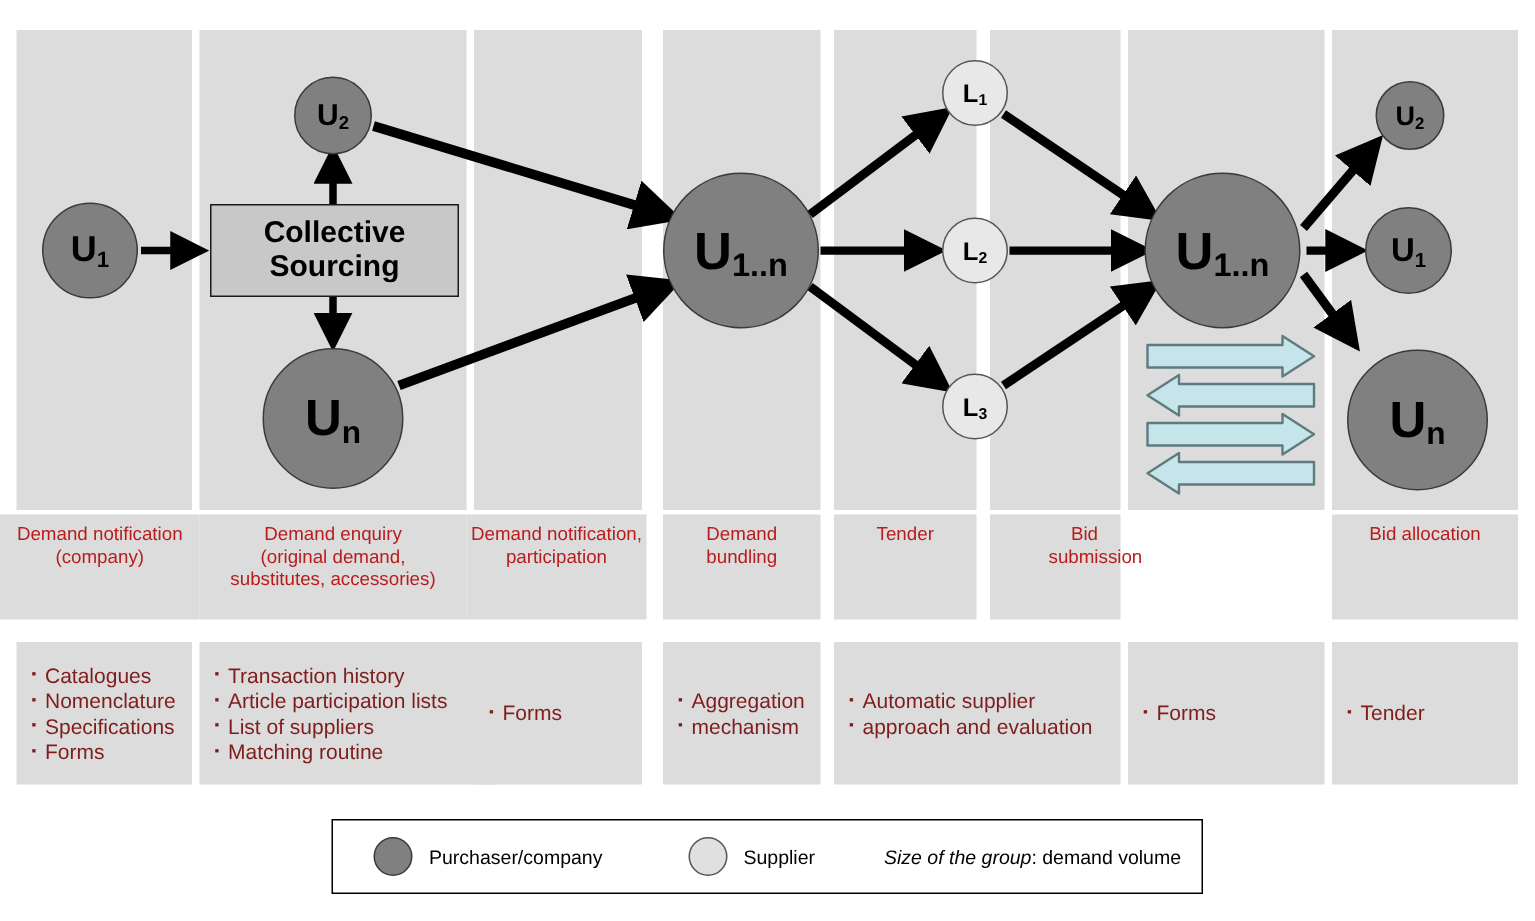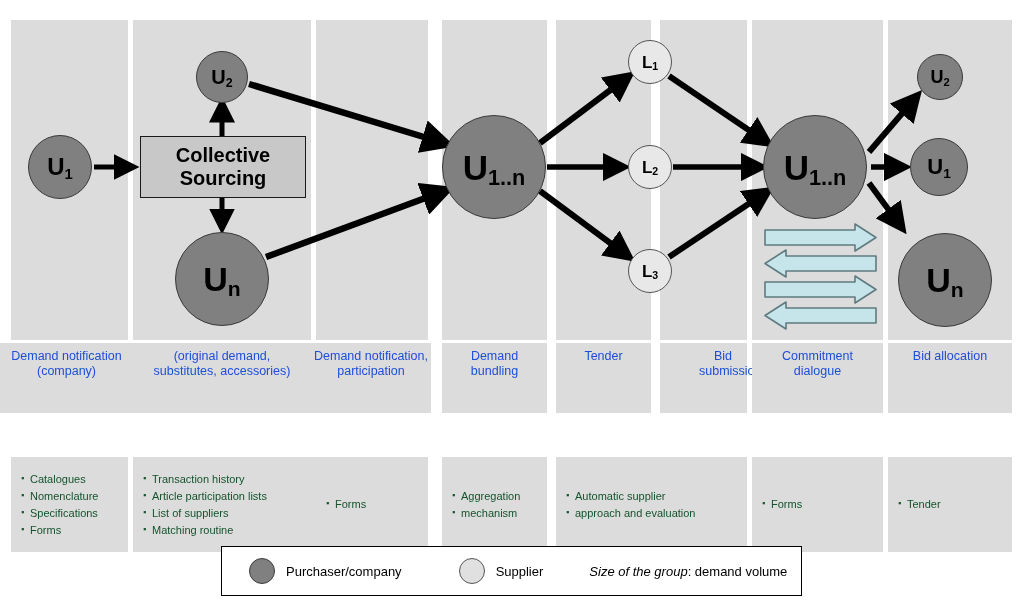--- a/index.html
+++ b/index.html
@@ -26,37 +26,36 @@
   }
   .band-top { top: 20px; height: 320px; }
   .band-label {
     position: absolute;
     background: #dcdcdc;
     top: 343px;
     height: 70px;
     text-align: center;
     font-size: 12.5px;
     line-height: 15px;
-    color: #1d4ed8;
+    color: #b91c1c;
     padding-top: 6px;
     box-sizing: border-box;
   }
   .band-bullets {
     position: absolute;
     background: #dcdcdc;
     top: 428px;
     height: 95px;
-    font-size: 11px;
+    font-size: 14px;
     line-height: 17px;
-    color: #14532d;
+    color: #7f1d1d;
     box-sizing: border-box;
     display: flex;
     flex-direction: column;
     justify-content: center;
-    margin-top: 29px;
   }
   .band-bullets ul {
     margin: 0;
     padding: 0 0 0 10px;
     list-style: none;
   }
   .band-bullets li {
     position: relative;
     padding-left: 9px;
     white-space: nowrap;
@@ -169,41 +168,38 @@
   <div class="band band-top" style="left:556px; width:95px;"></div>
   <div class="band band-top" style="left:660px; width:87px;"></div>
   <div class="band band-top" style="left:752px; width:131px;"></div>
   <div class="band band-top" style="left:888px; width:124px;"></div>
 
   <div class="band-label" style="left:0px;   width:133px;">
     <div>Demand notification</div>
     <div>(company)</div>
   </div>
   <div class="band-label" style="left:133px; width:178px;">
+    <div>Demand enquiry</div>
     <div>(original demand,</div>
     <div>substitutes, accessories)</div>
   </div>
   <div class="band-label" style="left:311px; width:120px;">
     <div>Demand notification,</div>
     <div>participation</div>
   </div>
   <div class="band-label" style="left:442px; width:105px;">
     <div>Demand</div>
     <div>bundling</div>
   </div>
   <div class="band-label" style="left:556px; width:95px;">
     <div>Tender</div>
   </div>
   <div class="band-label" style="left:660px; width:87px;padding-left:39px;">
     <div>Bid</div>
     <div>submission</div>
-  </div>
-  <div class="band-label" style="left:752px; width:131px;">
-    <div>Commitment</div>
-    <div>dialogue</div>
   </div>
   <div class="band-label" style="left:888px; width:124px;">
     <div>Bid allocation</div>
   </div>
 
   <div class="band-bullets" style="left:11px; width:117px;">
     <ul>
       <li>Catalogues</li>
       <li>Nomenclature</li>
       <li>Specifications</li>

